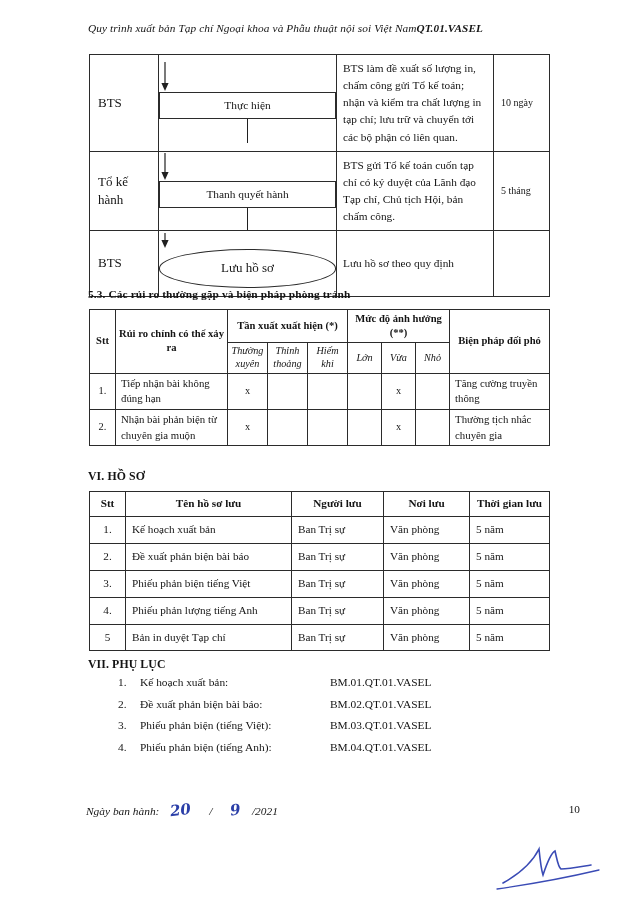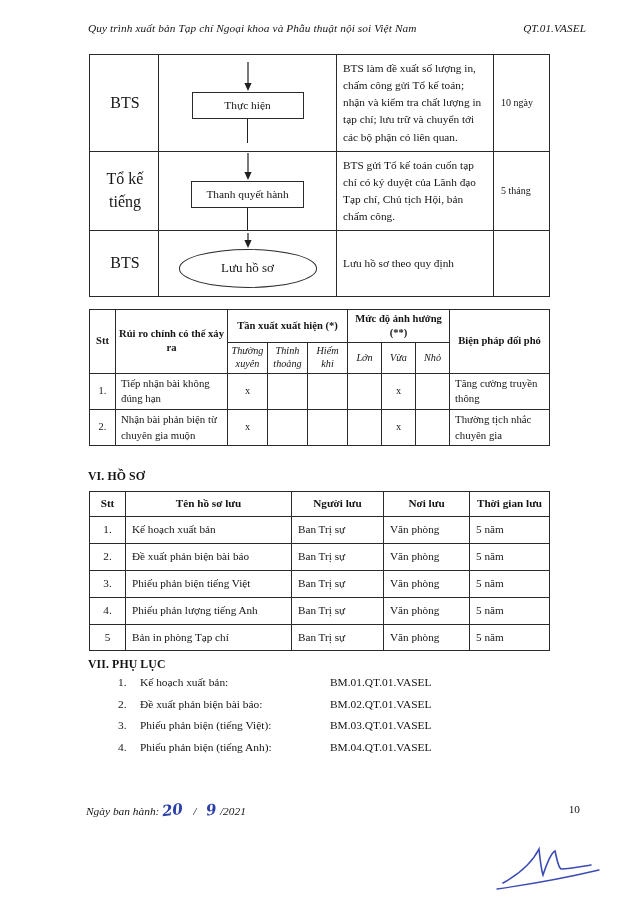--- a/index.html
+++ b/index.html
@@ -13,24 +13,24 @@
     position: relative;
     overflow: hidden;
   }
 
   .page { position: absolute; left: 0; top: 0; width: 637px; height: 898px; }
 
   
   .doc-header {
     position: absolute;
     left: 88px; top: 22px; width: 500px;
-    display: flex; justify-content: space-between; align-items: baseline;
+    display: flex; justify-content: flex-start; align-items: baseline;
     font-style: italic; font-size: 11.3px; letter-spacing: .1px;
   }
-  .doc-header .code { font-size: 11.2px; padding-right: 2px; }
+  .doc-header .code { font-size: 11.2px; padding-right: 2px; font-weight: bold; }
 
   
   table { border-collapse: collapse; }
   .tbl td, .tbl th {
     border: 1px solid #2b2b2b;
     vertical-align: middle;
     padding: 3px 5px;
     font-size: 11.2px;
     line-height: 1.42;
     font-weight: normal;
@@ -39,28 +39,28 @@
   
   .flow-table {
     position: absolute; left: 89px; top: 54px; width: 460px;
     table-layout: fixed;
   }
   .flow-table td { padding: 4px 6px; }
   .col-actor  { width: 69px; }
   .col-flow   { width: 178px; }
   .col-desc   { width: 157px; }
   .col-time   { width: 56px; }
-  .flow-table .actor { font-size: 16px; padding-left: 8px; text-align: center; }
+  .flow-table .actor { font-size: 13px; padding-left: 8px; }
   .flow-table .desc  { font-size: 11.3px; line-height: 1.52; padding: 5px 7px 5px 6px; text-align: left; }
   .flow-table .time  { font-size: 10px; padding-left: 7px; }
 
   .flowcell { position: relative; padding: 0 !important; height: 100%; }
   .flowwrap {
     position: relative; width: 100%;
-    display: flex; flex-direction: column; align-items: center; justify-content: center;
+    display: flex; flex-direction: column; justify-content: center;
   }
   .h-line { width: 1px; background: #202020; margin: 0 auto; }
   .node-box {
     border: 1px solid #2b2b2b;
     padding: 5px 14px;
     font-size: 11.4px;
     background: #fff;
     text-align: center;
     min-width: 112px;
     line-height: 1.3;
@@ -127,21 +127,21 @@
     font-size: 11.4px; margin-bottom: 9.5px;
   }
   .app-num { width: 22px; flex: 0 0 22px; }
   .app-label { width: 190px; flex: 0 0 190px; }
   .app-code { font-size: 11.4px; }
 
   
   .footer-issue {
     position: absolute; left: 86px; top: 801px;
     font-style: italic; font-size: 11.4px;
-    display: flex; align-items: baseline; gap: 0;
+    display: flex; align-items: baseline; gap: 8px;
   }
   .ink {
     color: #2b3fa8;
     font-family: "DejaVu Serif", serif;
     font-size: 15px;
     font-style: italic;
     font-weight: 600;
     transform: rotate(-7deg);
     display: inline-block;
     padding: 0 3px;
@@ -181,21 +181,21 @@
               <polygon points="6,29 2.4,21 9.6,21" fill="#202020"></polygon>
             </svg>
             <div class="node-box">Thực hiện</div>
             <div class="h-line" style="height:24px"></div>
           </div>
         </td>
         <td class="desc">BTS làm đề xuất số lượng in, chấm công gửi Tổ kế toán; nhận và kiểm tra chất lượng in tạp chí; lưu trữ và chuyển tới các bộ phận có liên quan.</td>
         <td class="time">10 ngày</td>
       </tr>
       <tr>
-        <td class="actor">Tổ kế tiếng</td>
+        <td class="actor">Tổ kế hành</td>
         <td class="flowcell">
           <div class="flowwrap">
             <svg class="arrow-svg" width="12" height="28">
               <line x1="6" y1="0" x2="6" y2="21" stroke="#202020" stroke-width="1.2"></line>
               <polygon points="6,27 2.4,19 9.6,19" fill="#202020"></polygon>
             </svg>
             <div class="node-box">Thanh quyết hành</div>
             <div class="h-line" style="height:22px"></div>
           </div>
         </td>
@@ -212,20 +212,21 @@
             </svg>
             <div class="node-ellipse">Lưu hồ sơ</div>
           </div>
         </td>
         <td class="desc">Lưu hồ sơ theo quy định</td>
         <td class="time"></td>
       </tr>
     </tbody>
   </table>
 
+  <div class="sec-heading" id="h53">5.3. Các rủi ro thường gặp và biện pháp phòng tránh</div>
 
   <table class="tbl risk-table">
     <colgroup>
       <col class="rw-stt">
         <col class="rw-risk">
       <col class="rw-f">
         <col class="rw-f">
         <col class="rw-f">
       <col class="rw-i">
         <col class="rw-i">
@@ -318,21 +319,21 @@
       </tr>
       <tr>
         <td class="cen">4.</td>
         <td>Phiếu phản lượng tiếng Anh</td>
         <td>Ban Trị sự</td>
         <td>Văn phòng</td>
         <td>5 năm</td>
       </tr>
       <tr>
         <td class="cen">5</td>
-        <td>Bản in phòng Tạp chí</td>
+        <td>Bản in duyệt Tạp chí</td>
         <td>Ban Trị sự</td>
         <td>Văn phòng</td>
         <td>5 năm</td>
       </tr>
     </tbody>
   </table>
 
   <div class="sec-heading" id="h7">VII. PHỤ LỤC</div>
 
   <div class="appendix">

